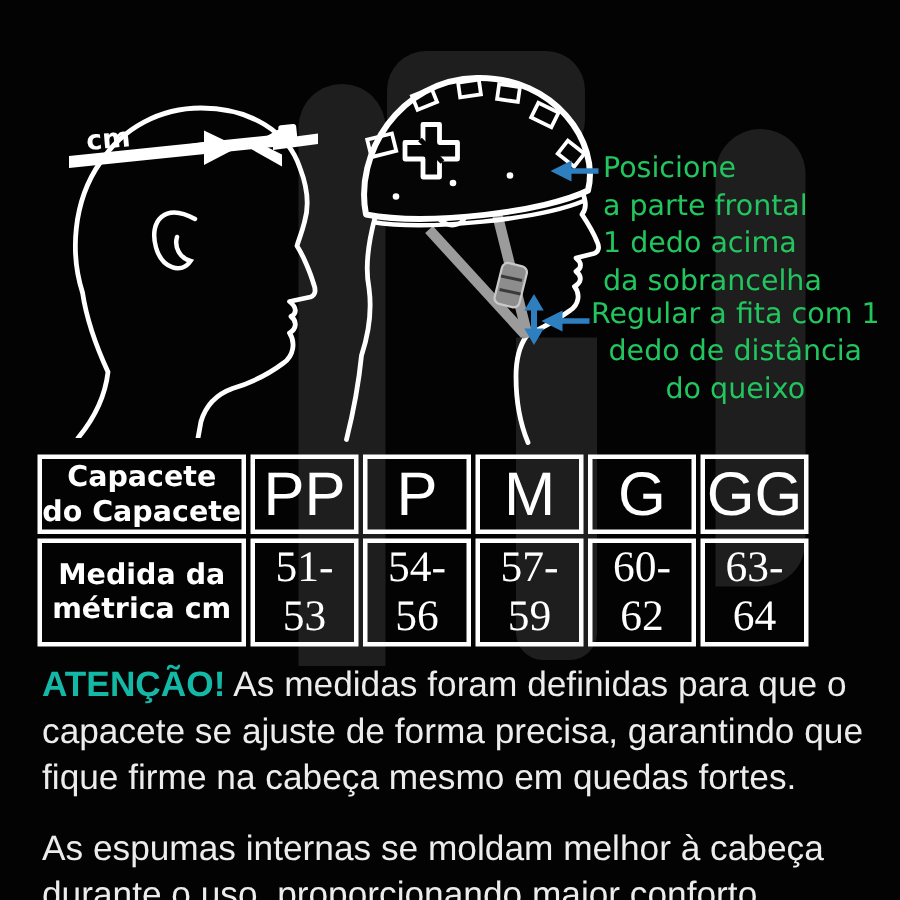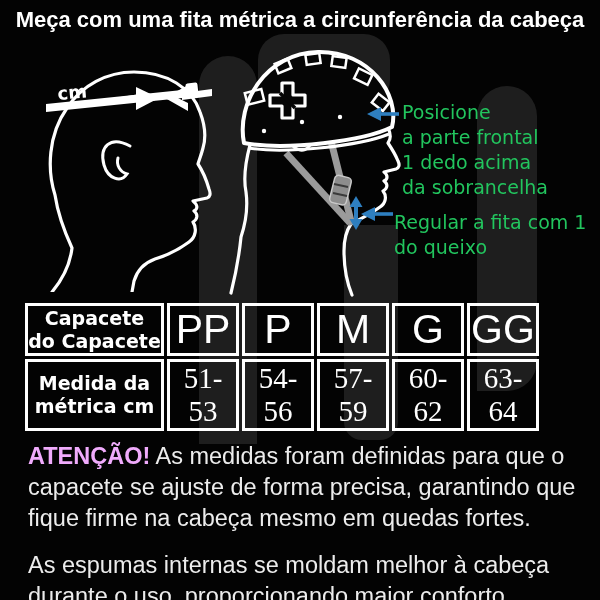--- a/index.html
+++ b/index.html
@@ -14,33 +14,32 @@
   
   #size-table{position:absolute;left:22px;top:300px;border-collapse:separate;border-spacing:3px;
     table-layout:fixed;}
   #size-table td{border:3px solid #ffffff;background:transparent;text-align:center;vertical-align:middle;
     padding:0;color:#fff;overflow:hidden;}
   #size-table .rowhdr{font-family:"DejaVu Sans",sans-serif;font-weight:bold;font-size:19px;line-height:23px;}
   #size-table .sizecell{font-family:"Liberation Sans",sans-serif;font-size:41px;font-weight:400;margin-left:44px;}
   #size-table .measure{font-family:Liberation Serif, serif;font-size:29px;font-weight:400;}
   .para{position:absolute;left:28px;font-size:23.5px;line-height:31px;color:#ececec;
     font-family:"Liberation Sans",sans-serif;text-align:left;}
-  #warning-label{font-weight:bold;color:#f0abfc;margin-top:28px;}
+  #warning-label{font-weight:bold;color:#14b8a6;margin-top:28px;}
 </style>
 </head>
 <body>
 
 <div id="stage">
 
   <div class="wm" style="left:258px;top:34px;width:132px;height:72px;border-radius:26px;"></div>
   <div class="wm" style="left:199px;top:56px;width:58px;height:388px;border-radius:29px 29px 0 0;"></div>
   <div class="wm" style="left:344px;top:225px;width:54px;height:215px;border-radius:0 0 18px 18px;"></div>
   <div class="wm" style="left:477px;top:86px;width:60px;height:305px;border-radius:30px 30px 30px 0;"></div>
 
-  <div id="page-title">Meça com uma fita métrica a circunferência da cabeça</div>
 
   <svg style="position:absolute;left:22px;top:50px;" width="215" height="242" viewBox="0 0 215 242">
     <path d="M 30,242 C 40,230 48,215 50,198 C 44,185 36,165 33,145
          C 25,120 26,85 45,58 C 60,35 85,22 112,22
          C 145,22 170,38 178,62 C 183,75 184,88 181,98
          C 179,106 177,110 176,114 C 180,120 185,132 187,139
          C 189,144 188,147 185,148 L 171,151
          C 176,155 176,159 172,161 C 176,164 176,169 171,172
          C 175,178 174,187 167,192 C 155,201 143,206 133,209
          C 122,213 115,221 112,231 L 110,242" fill="none" stroke="#ffffff" stroke-width="3.2" stroke-linejoin="round" stroke-linecap="round"></path>
@@ -110,22 +109,23 @@
     <div>a parte frontal</div>
     <div>1 dedo acima</div>
     <div>da sobrancelha</div>
   </div>
 
   <svg class="blue-arrow" style="left:360px;top:206px;" width="34" height="16" viewBox="0 0 34 16">
     <line x1="33" y1="8" x2="11" y2="8" stroke="#2e7fc0" stroke-width="3.6"></line>
     <polygon points="1,8 15,1 15,15" fill="#2e7fc0"></polygon>
   </svg>
 
-  <div class="ann" style="left:394px;top:210px;">
+  <div class="ann" style="left:394px;top:197px;text-align:center;">
     <div>Regular a fita com 1</div>
+    <div>dedo de distância</div>
     <div>do queixo</div>
   </div>
 
   <table id="size-table">
     <colgroup>
       <col style="width:139px">
         <col style="width:72px">
         <col style="width:72px">
       <col style="width:72px">
         <col style="width:72px">

